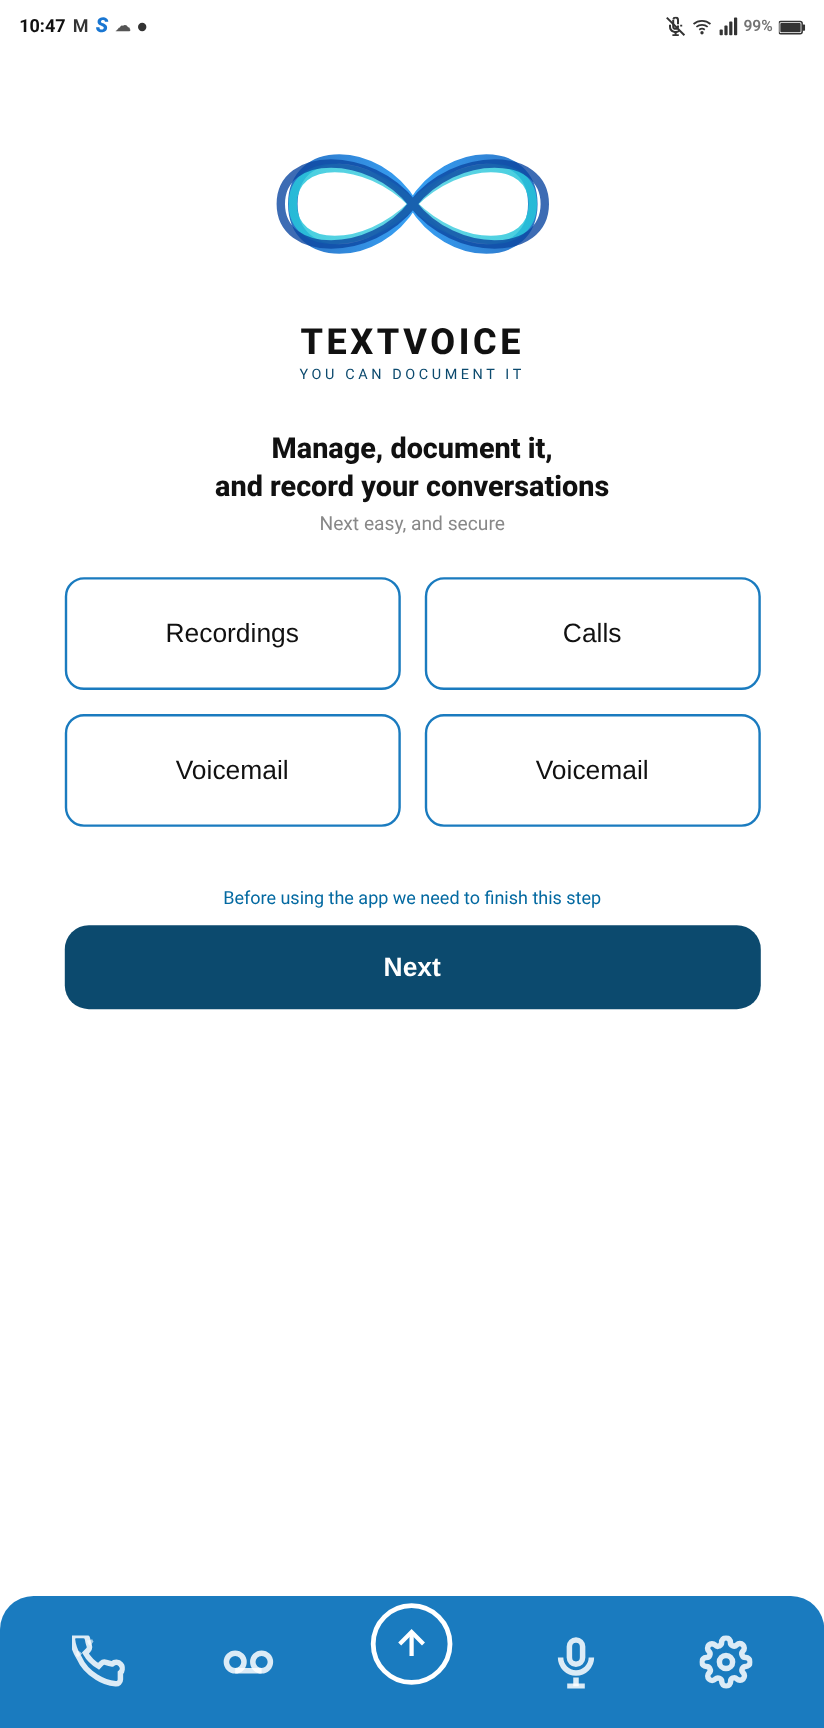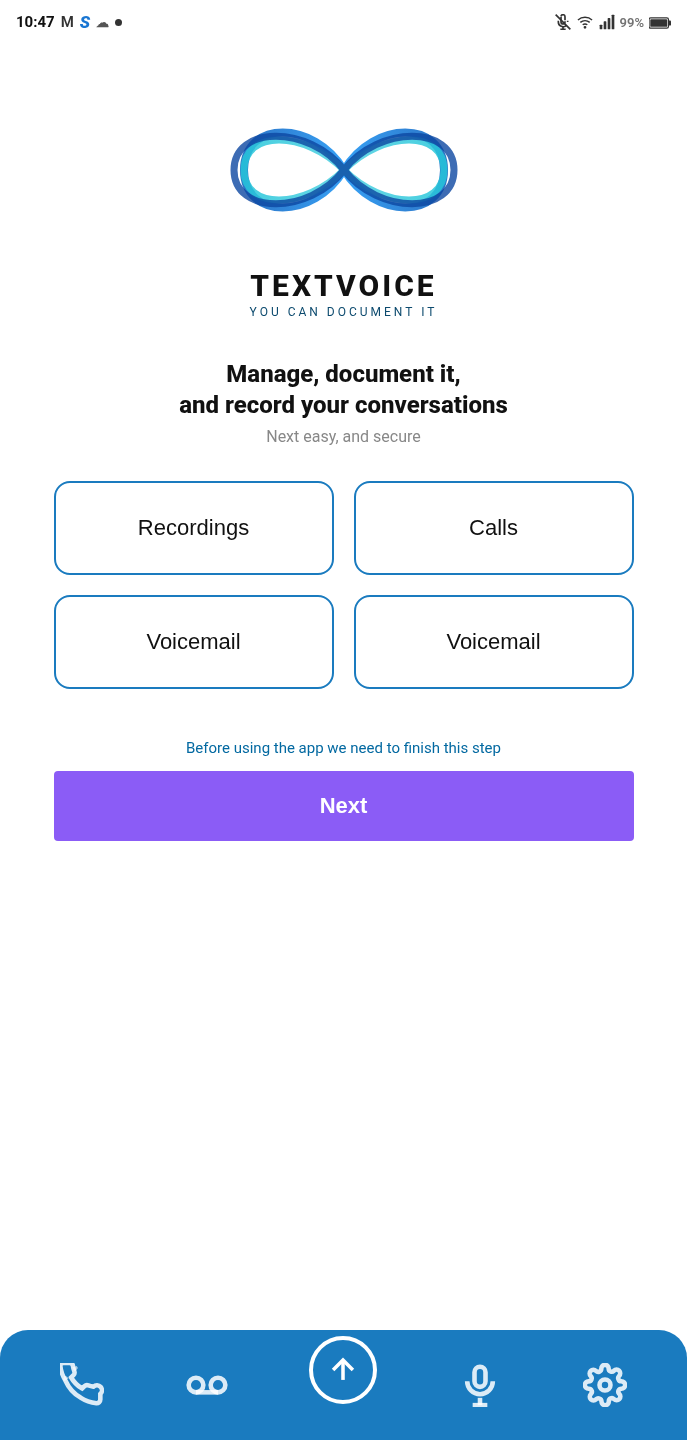--- a/index.html
+++ b/index.html
@@ -127,26 +127,26 @@
       margin-bottom: 30px;
     }
     .next-hint {
       text-align: center;
       font-size: 15px;
       color: #0369a1;
       margin-bottom: 14px;
     }
     .next-button {
       width: 100%;
-      background: #8b5cf6;
+      background: #0c4a6e;
       color: #fff;
       font-size: 22px;
       font-weight: 600;
       border: none;
-      border-radius: 4px;
+      border-radius: 20px;
       padding: 22px 0;
       cursor: pointer;
       transition: background 0.15s;
     }
 
     
     .bottom-nav {
       position: fixed;
       bottom: 0;
       left: 0;

